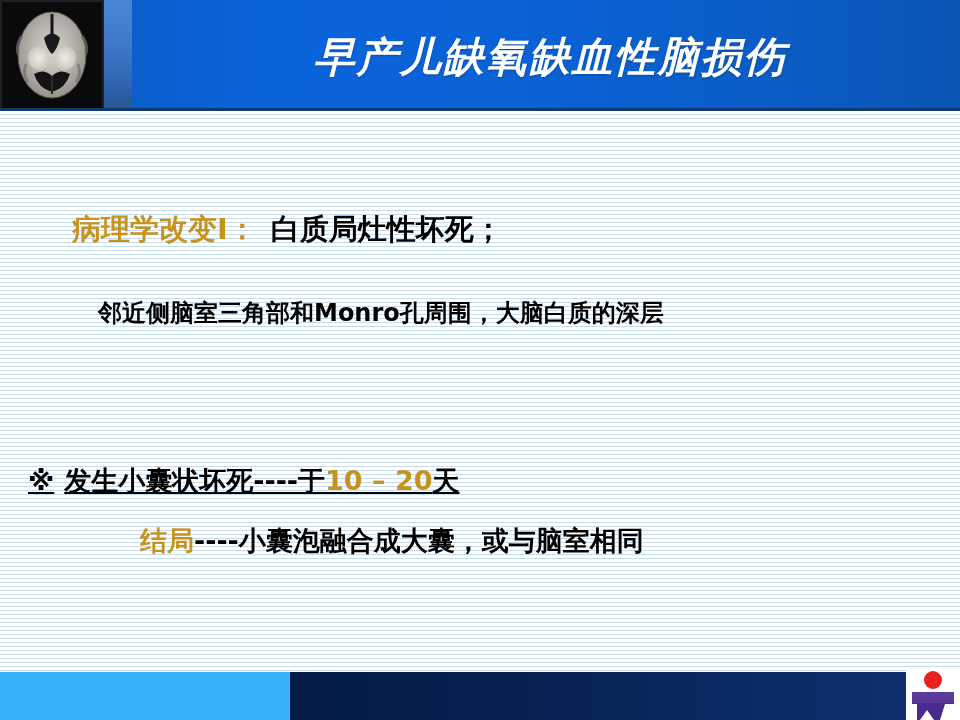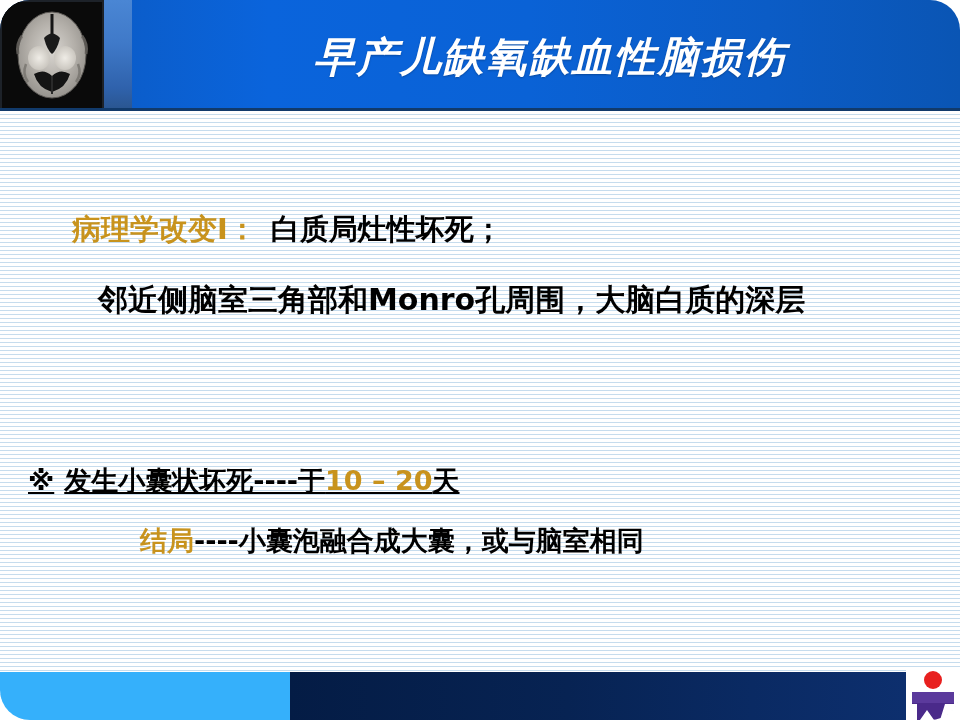--- a/index.html
+++ b/index.html
@@ -12,21 +12,20 @@
     height: 720px;
     overflow: hidden;
     font-family: "DejaVu Sans", "Liberation Sans", sans-serif;
   }
   .slide {
     position: relative;
     width: 960px;
     height: 720px;
     background: #ffffff;
     overflow: hidden;
-    border-radius: 30px;
   }
 
   
   .stripes {
     position: absolute;
     left: 0;
     top: 110px;
     width: 960px;
     height: 610px;
     background-color: #ffffff;
@@ -120,22 +119,22 @@
     color: #1f74ea;
     margin-right: 12px;
   }
   .l-patho {
     left: 72px;
     top: 214px;
     font-size: 29px;
   }
   .l-loc {
     left: 98px;
-    top: 283px;
-    font-size: 30px;
+    top: 300px;
+    font-size: 24px;
     color: #000000;
   }
   .l-n1 {
     left: 28px;
     top: 405px;
     font-size: 27px;
     color: #000000;
   }
   .l-n2 {
     left: 28px;

